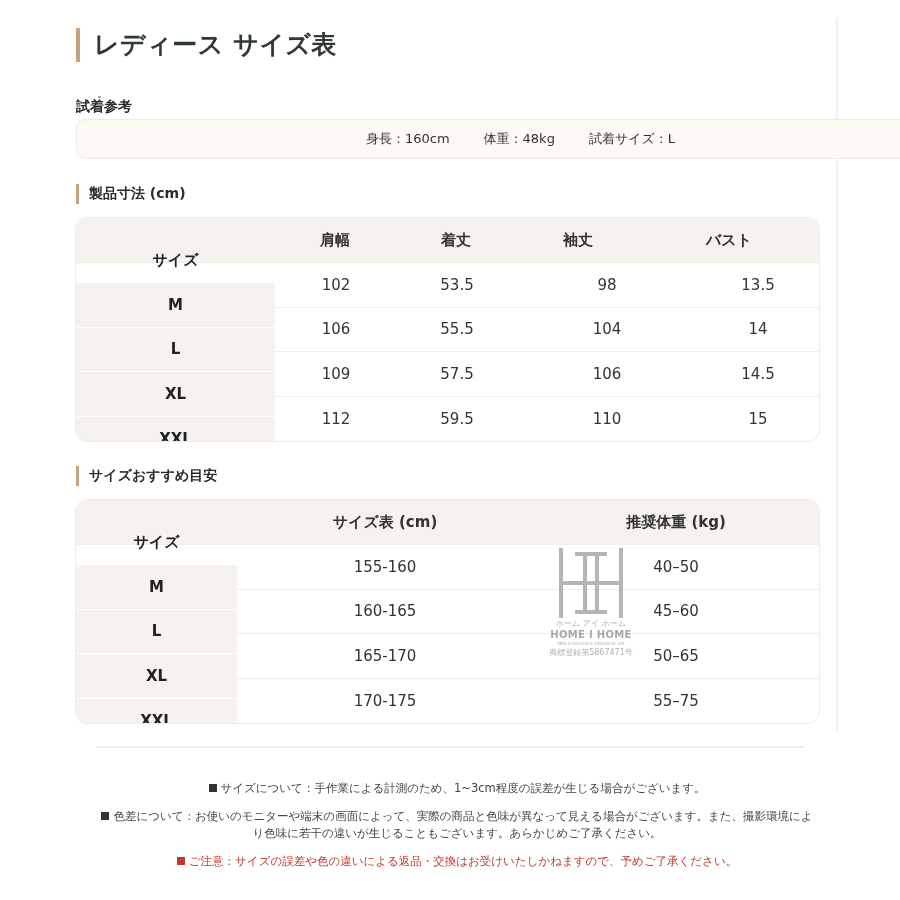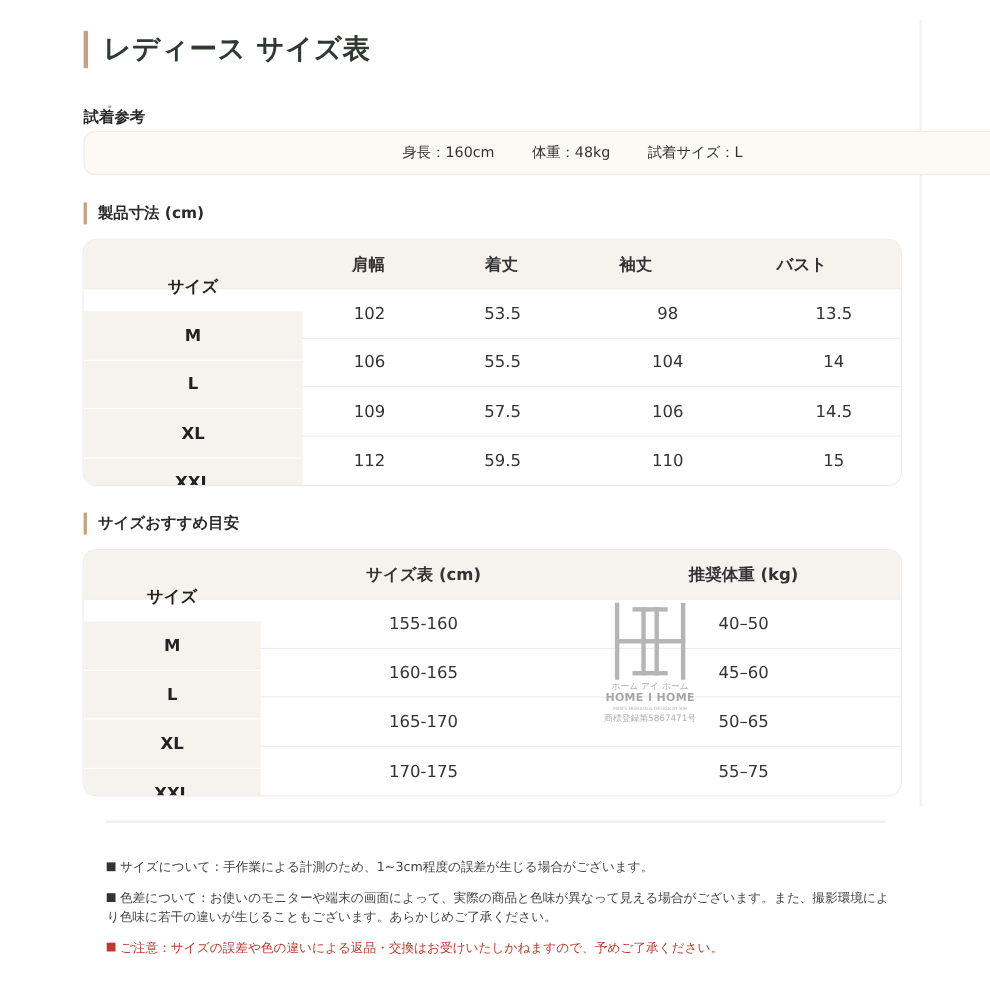--- a/index.html
+++ b/index.html
@@ -41,21 +41,21 @@
     .watermark { position: absolute; left: 549px; top: 548px; width: 84px; height: 122px; pointer-events: none; }
     .watermark .glyph { position: relative; width: 72px; height: 70px; margin-left: 6px; }
     .watermark .glyph span { position: absolute; background: #b5b5b5; }
     .watermark .wm-line { font-size: 8px; color: #b0b0b0; text-align: center; white-space: nowrap; line-height: 11px; }
     .watermark .wm-brand { font-size: 10px; font-weight: bold; color: #a8a8a8; text-align: center; letter-spacing: 0.3px; line-height: 12px; }
     .watermark .wm-tiny { font-size: 4px; color: #b5b5b5; text-align: center; line-height: 6px; }
 
     .hr { position: absolute; left: 96px; top: 746px; width: 709px; height: 2px; background: #eeeeee; }
 
     .notes { position: absolute; left: 97px; top: 780px; width: 720px; font-size: 11.5px; color: #444; line-height: 17px; }
-    .notes p { margin-bottom: 11px; }
+    .notes p { margin-bottom: 11px; text-align: center; }
     .notes .warn { color: #c0392b; }
     .notes .sq { display: inline-block; width: 8px; height: 8px; background: #333; margin-right: 4px; vertical-align: 0; }
     .notes .warn .sq { background: #c0392b; }
   </style>
 </head>
 <body>
 
 <div class="right-divider"></div>
 
 <div class="page-title">

